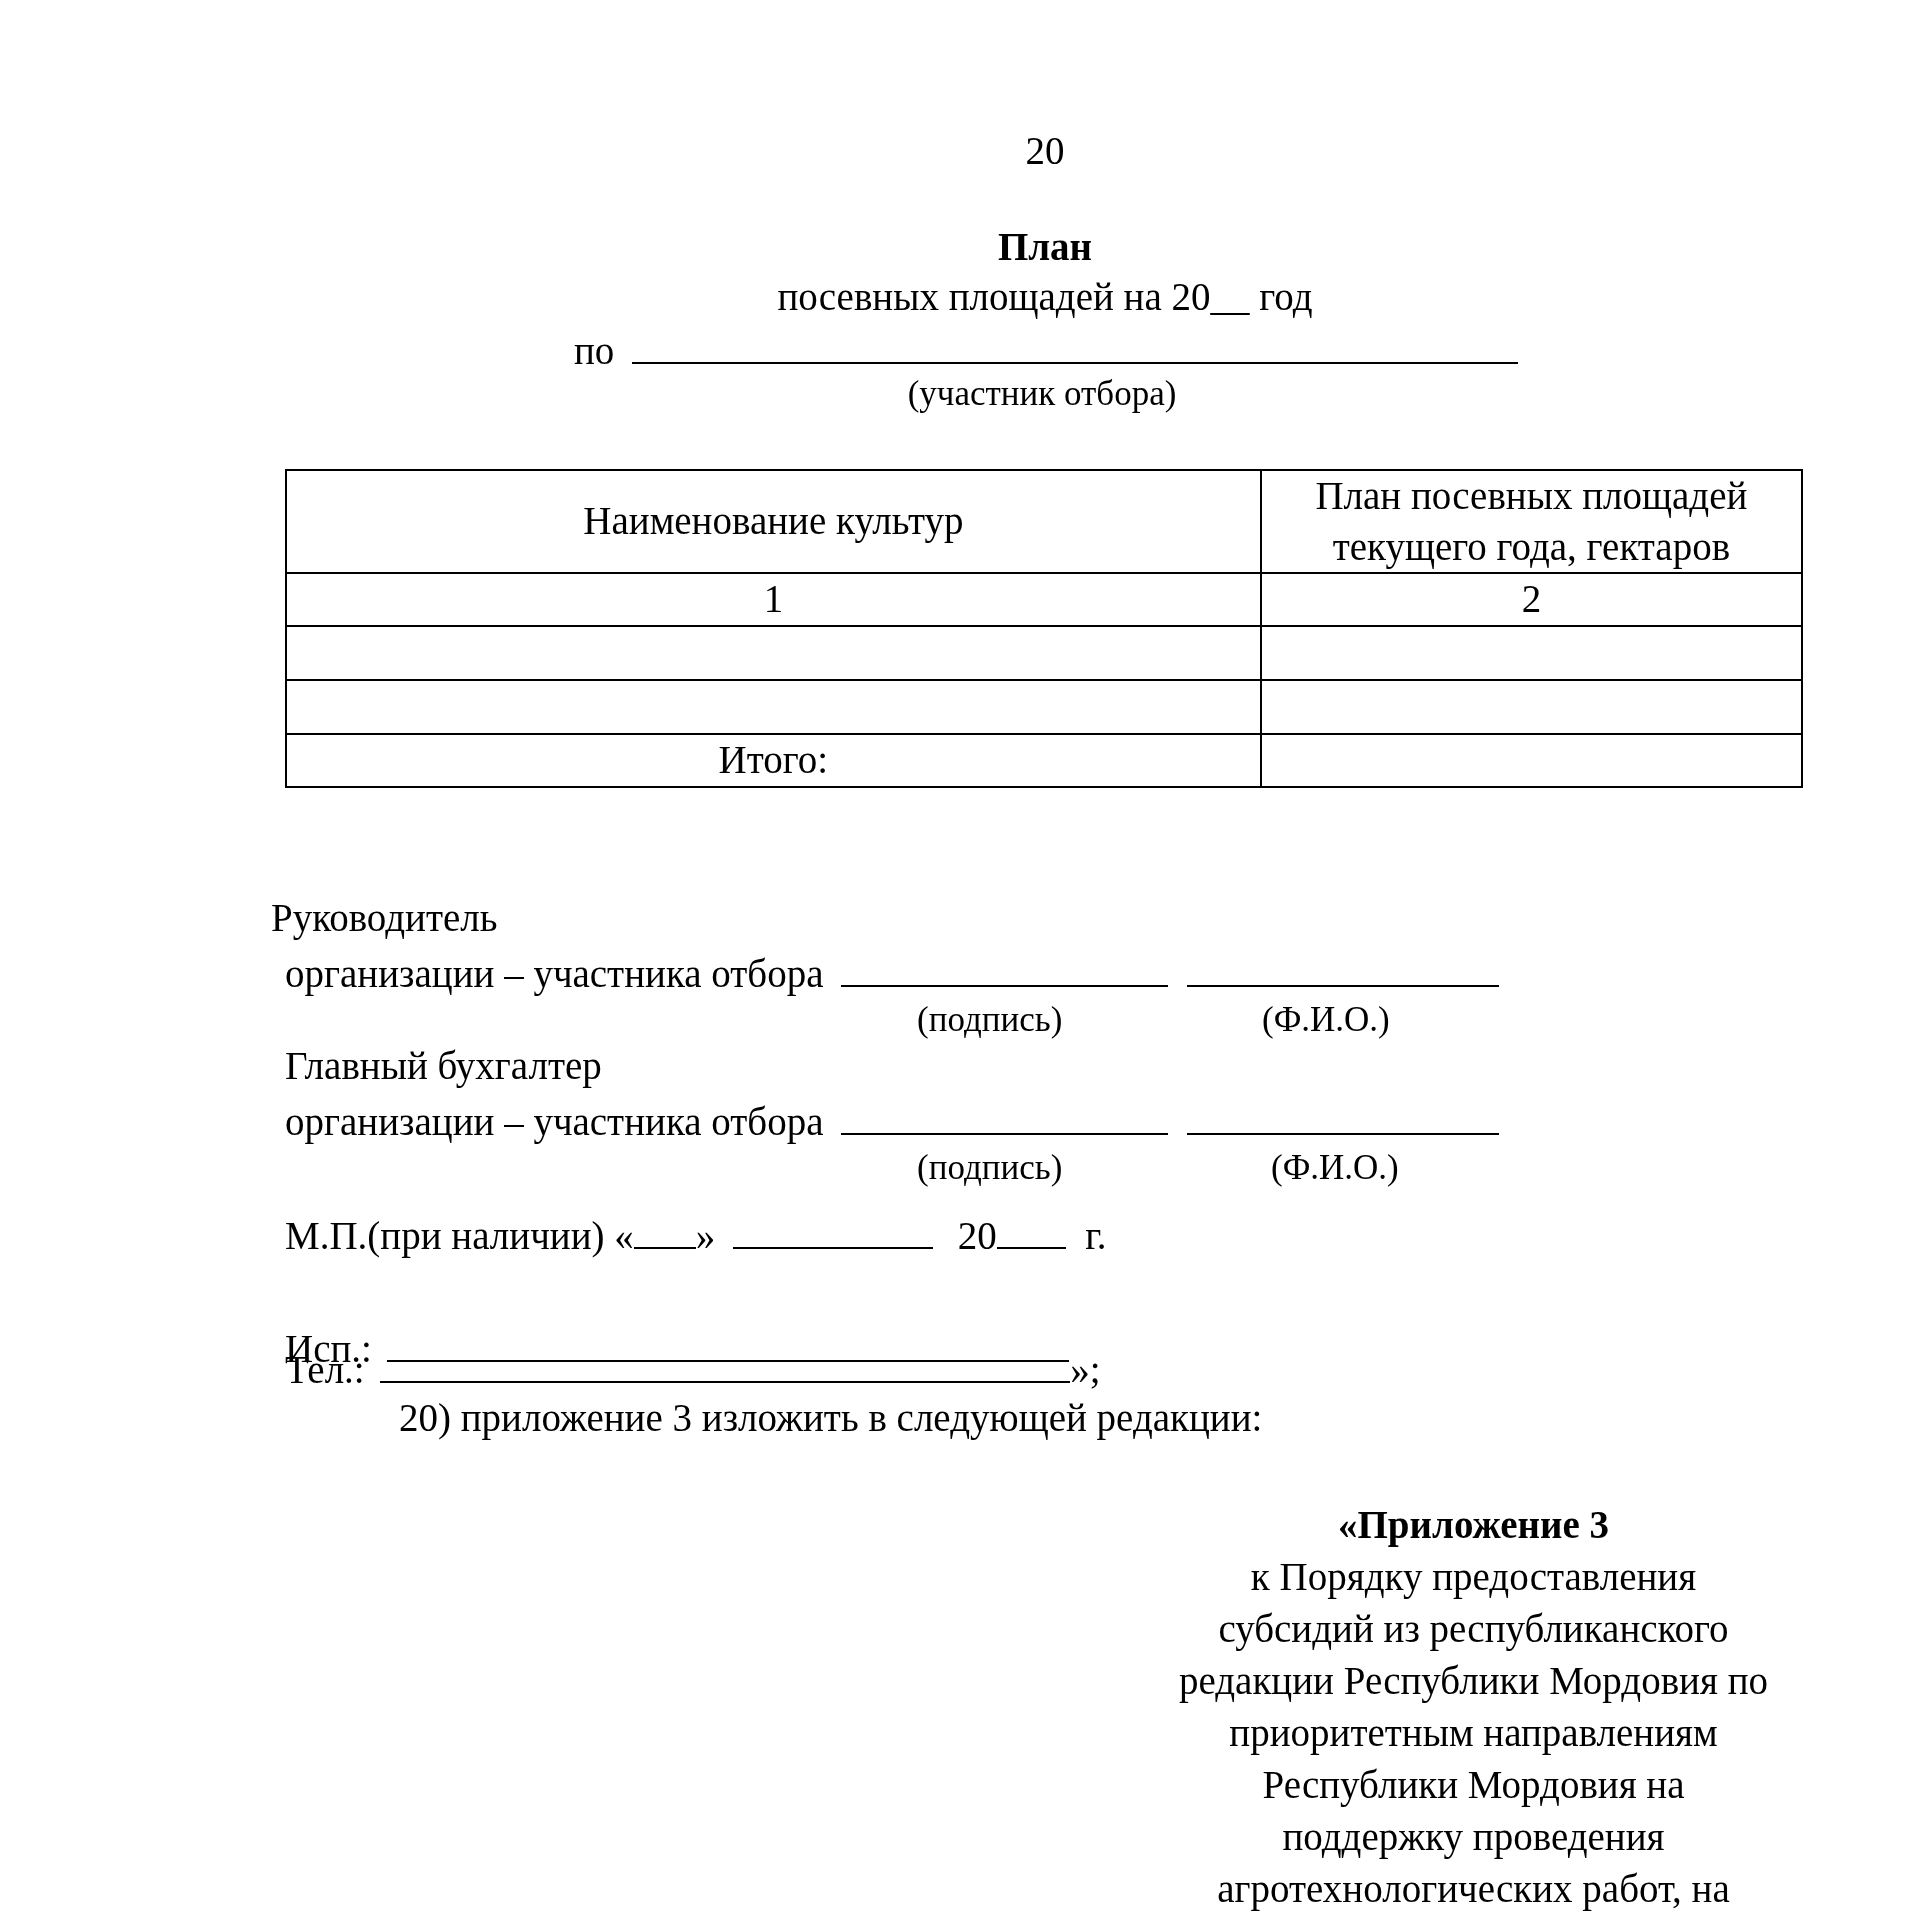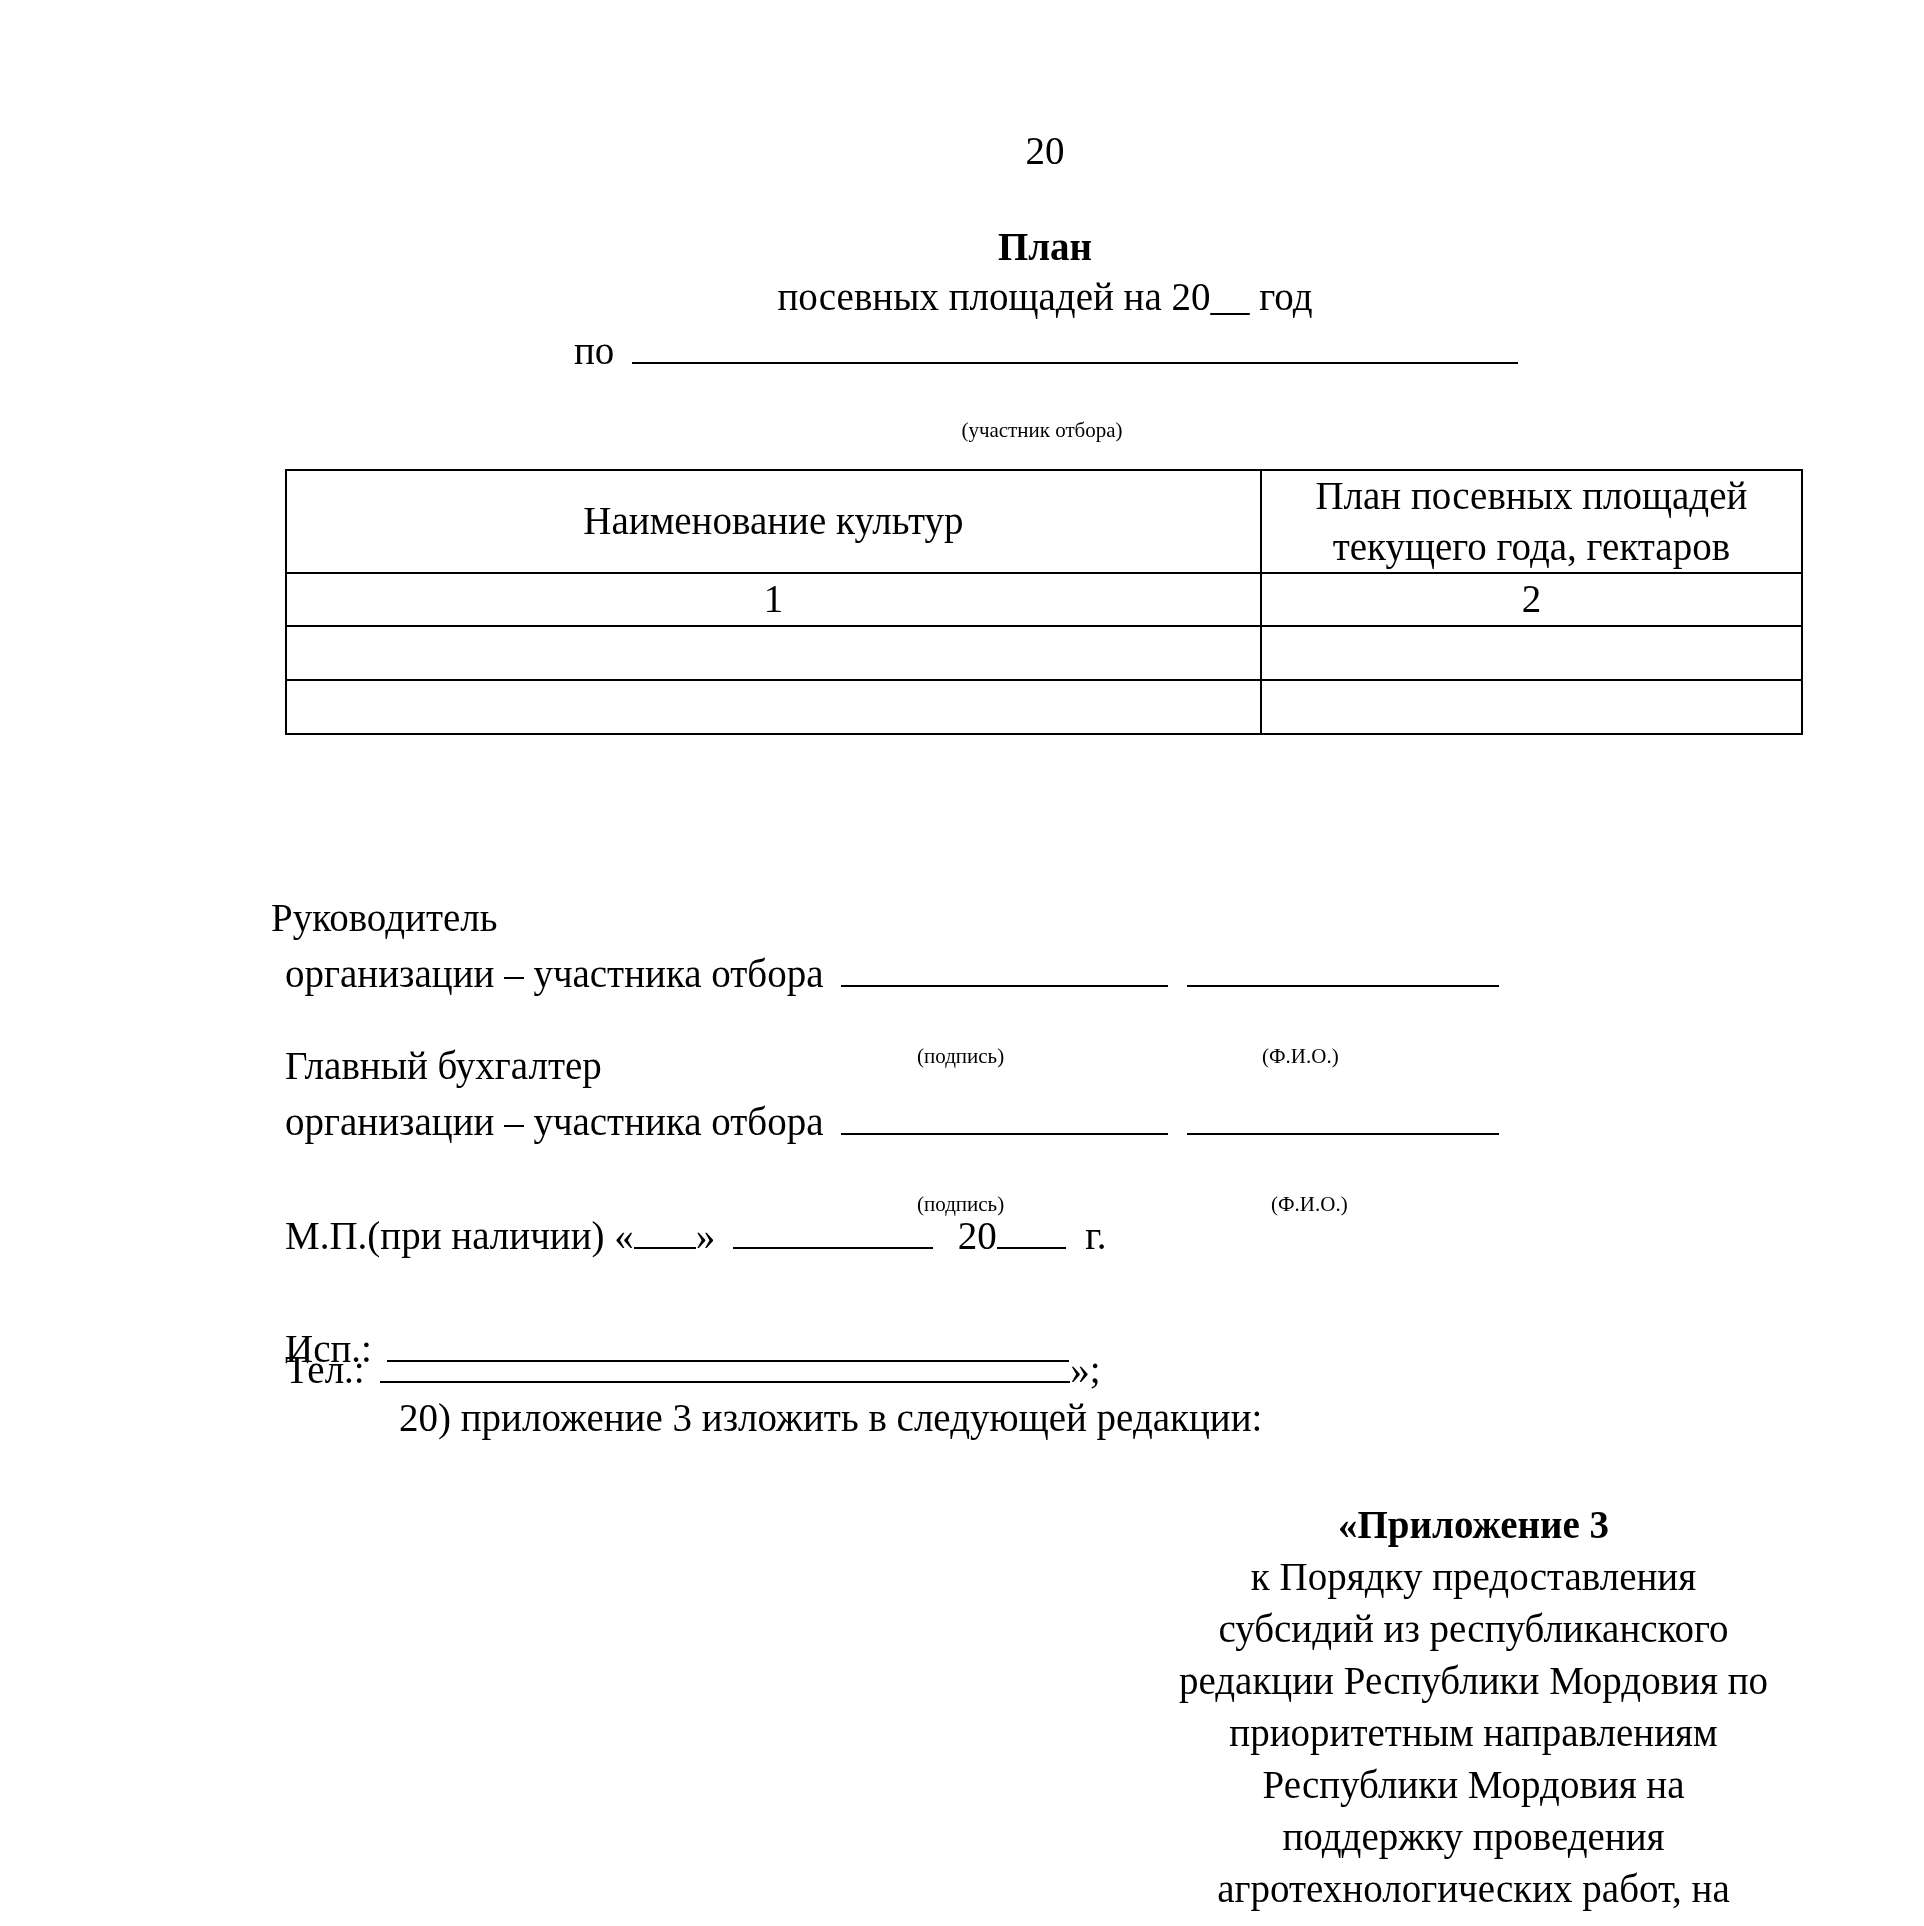--- a/index.html
+++ b/index.html
@@ -1,20 +1,20 @@
 <!DOCTYPE html>
 <html style="font-size:6.2px"><head>
 <meta charset="utf-8">
 <style>
   html, body { margin:0; padding:0; background:#ffffff; }
   body { width:1925px; height:2716px; position:relative; overflow:hidden;
          font-family:"Liberation Serif","DejaVu Serif",serif; color:#000; }
   .abs { position:absolute; white-space:nowrap; }
   .t { font-size:39px; line-height:1;text-align:right; }
-  .s { font-size:21px; line-height:1;margin-top:44px; }
+  .s { font-size:35px; line-height:1; }
   .b { font-weight:bold; }
   .center { transform:translateX(-50%); text-align:center; }
   .uline { display:inline-block; border-bottom:2.3px solid #000; vertical-align:baseline; height:0.9em; }
   table.plan { position:absolute; left:285px; top:469px; width:1518px; border-collapse:collapse; }
   table.plan td { border:2.3px solid #000; font-size:39px; text-align:center; vertical-align:middle; padding:0 3.9px; line-height:1.3; }
   .appendix { position:absolute; left:1102px; top:1499px; width:743px; text-align:center; font-size:39px; line-height:52px; }
 </style>
 </head>
 <body>
 
@@ -37,20 +37,24 @@
   <tr style="height:52px;">
     <td>1</td>
     <td>2</td>
   </tr>
   <tr style="height:54px;">
     <td></td>
     <td></td>
   </tr>
   <tr style="height:54px;">
     <td></td>
+    <td></td>
+  </tr>
+  <tr style="height:52px;">
+    <td>Итого:</td>
     <td></td>
   </tr>
 </tbody>
   </table>
 
 <div class="abs t" style="left:271px; top:898px;">Руководитель</div>
 <div class="abs t" style="left:285px; top:950px;">
   <span>организации – участника отбора</span>
   <span class="uline" style="width:327px; margin-left:7.7px;"></span>
   <span class="uline" style="width:312px; margin-left:9.6px;"></span>

